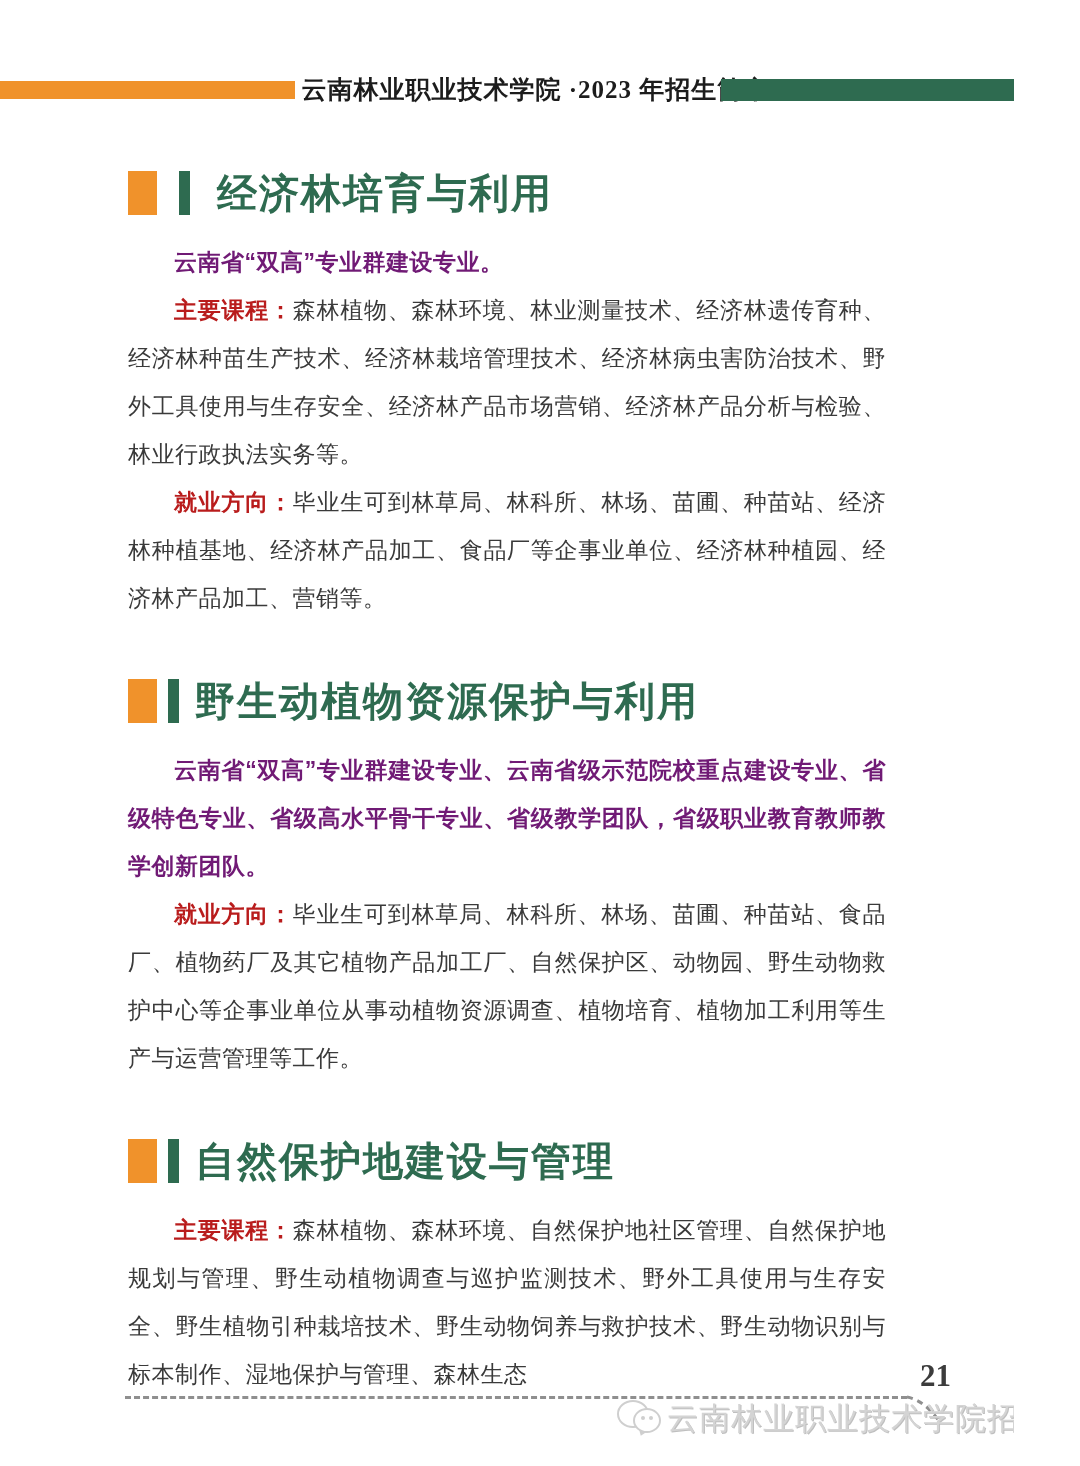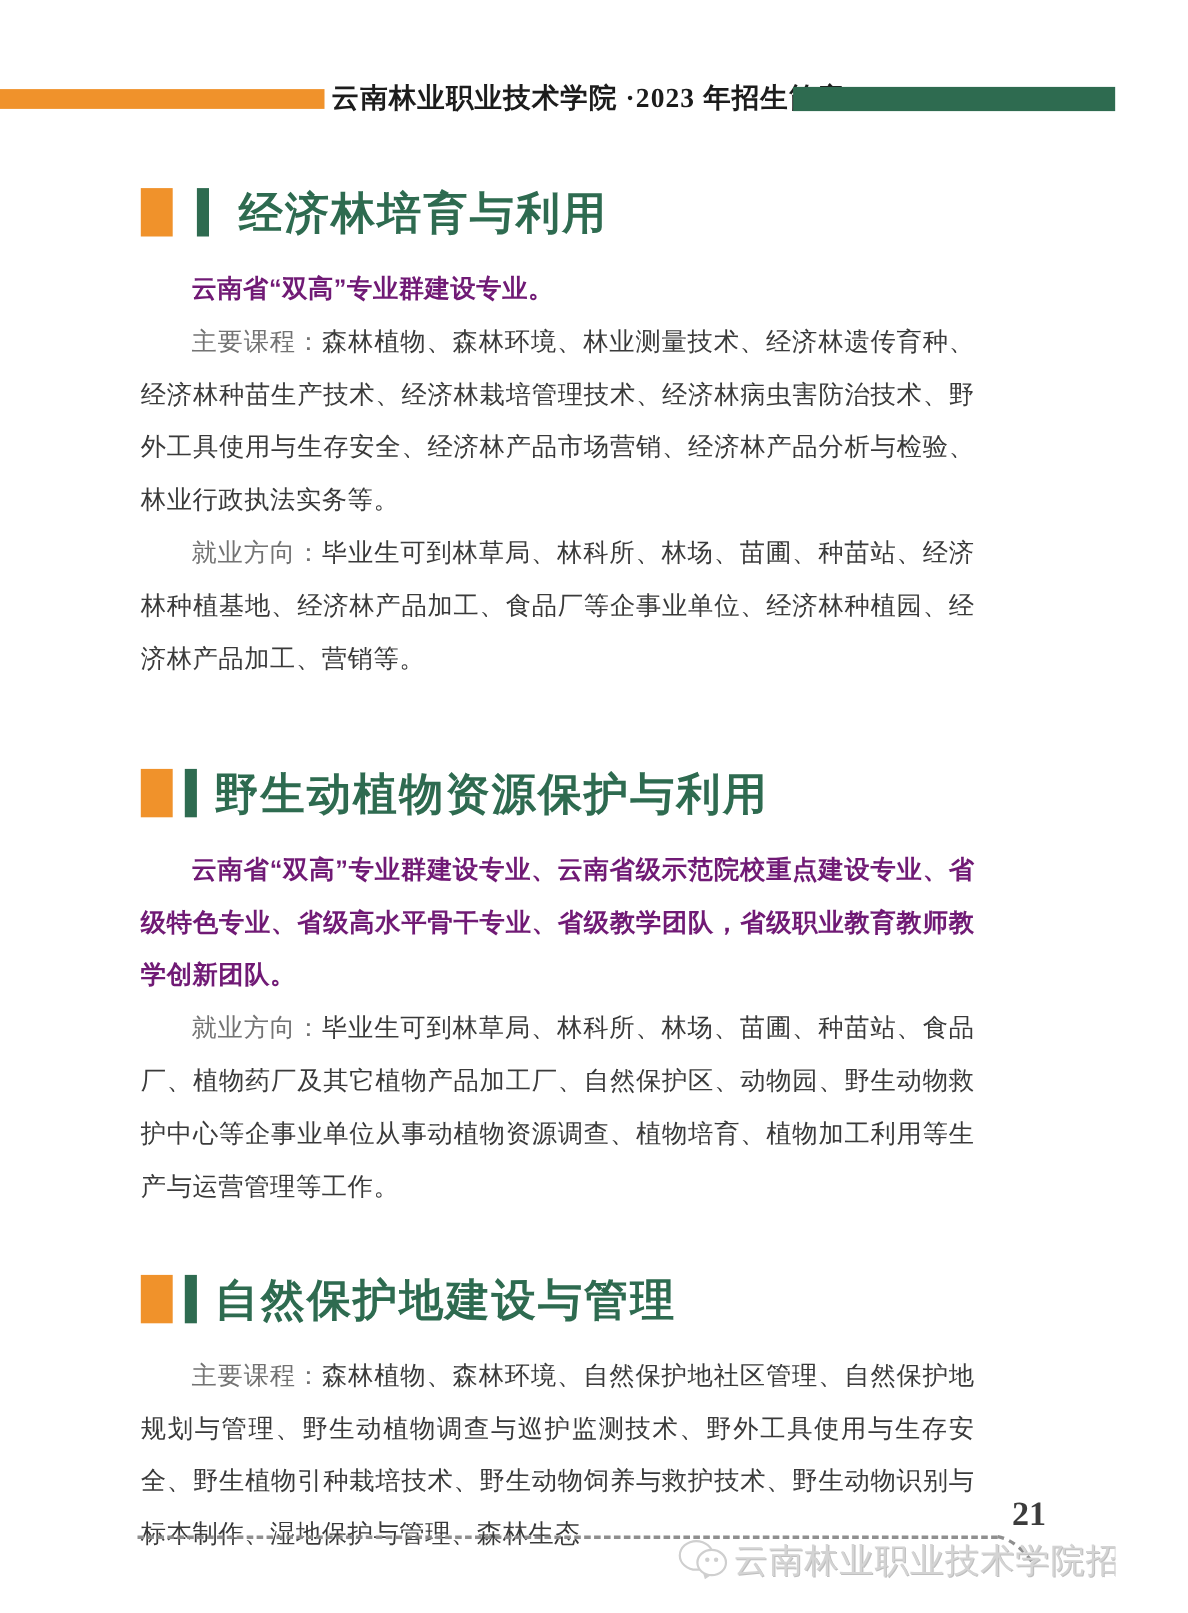--- a/index.html
+++ b/index.html
@@ -29,21 +29,21 @@
   }
 
   
   .content{ padding:170px 128px 0 128px; }
 
   .section-header{
     display:flex;align-items:center;
     height:46px;
   }
   .sec1-header{ margin-top:0;gap:11px; }
-  .sec2-header{ margin-top:76px; }
+  .sec2-header{ margin-top:56px; }
   .sec3-header{ margin-top:56px; }
   .marker-orange{
     width:29px;height:44px;background:#F0922B;flex:0 0 auto;
   }
   .marker-green{
     width:11px;height:44px;background:#2E6B50;margin-left:11px;flex:0 0 auto;
   }
   .section-title{
     margin-left:16px;
     font-size:40px;font-weight:bold;color:#2E6B50;
@@ -53,21 +53,21 @@
   .para{
     margin:0;
     font-size:23px;line-height:48px;
     color:#3A3A3A;
     text-align:justify;
     text-indent:2em;
     letter-spacing:0.5px;
   }
   .para.first{ margin-top:22px; }
   .intro{ color:#701a75;font-weight:bold; }
-  .para-label{ color:#737373;font-weight:normal; }
+  .para-label{ color:#b91c1c;font-weight:bold; }
 
   
   .page-number{
     position:absolute;top:1358px;left:920px;
     font-family:"Liberation Serif",serif;
     font-size:31px;color:#3c3c3c;font-weight:bold;
   }
   .dash-line{
     position:absolute;left:125px;top:1396px;width:782px;height:0;
     border-top:3px dashed #8f8f8f;

